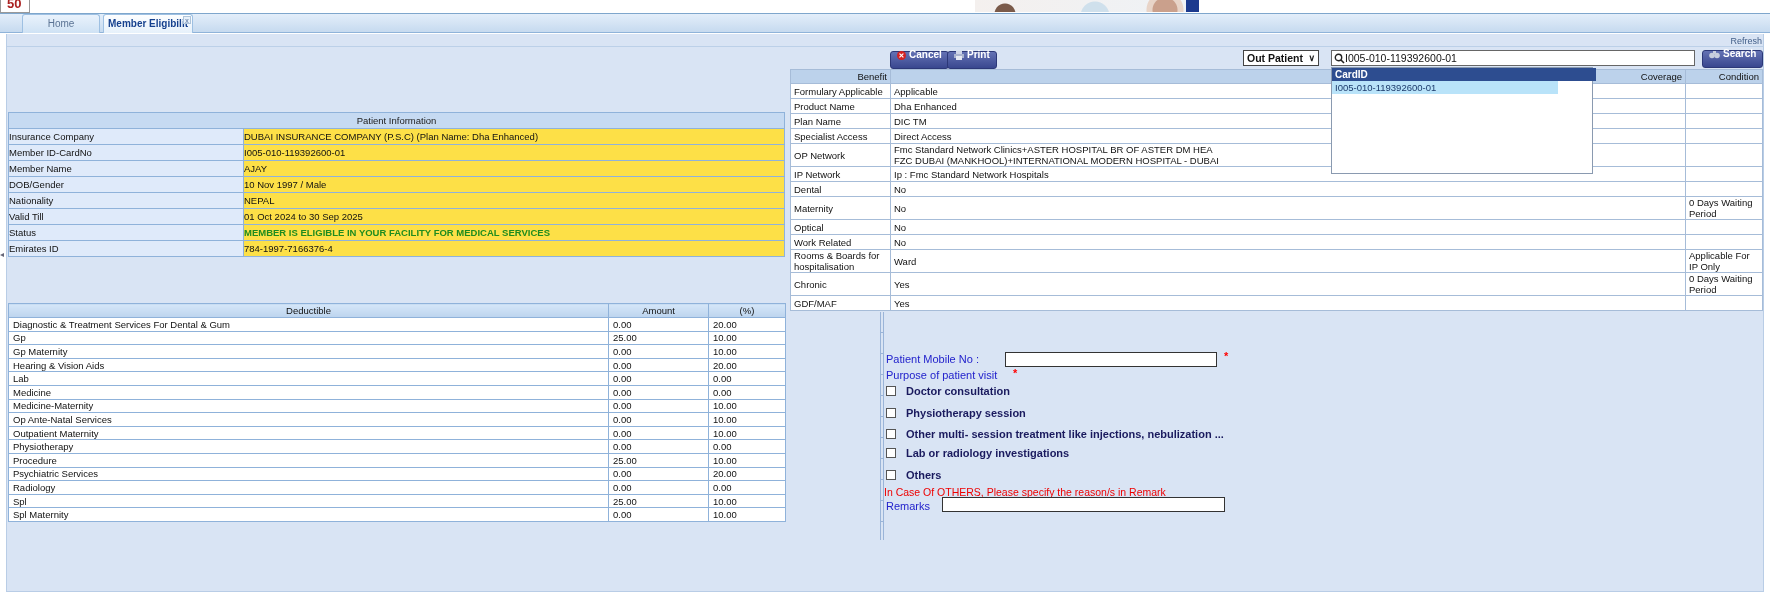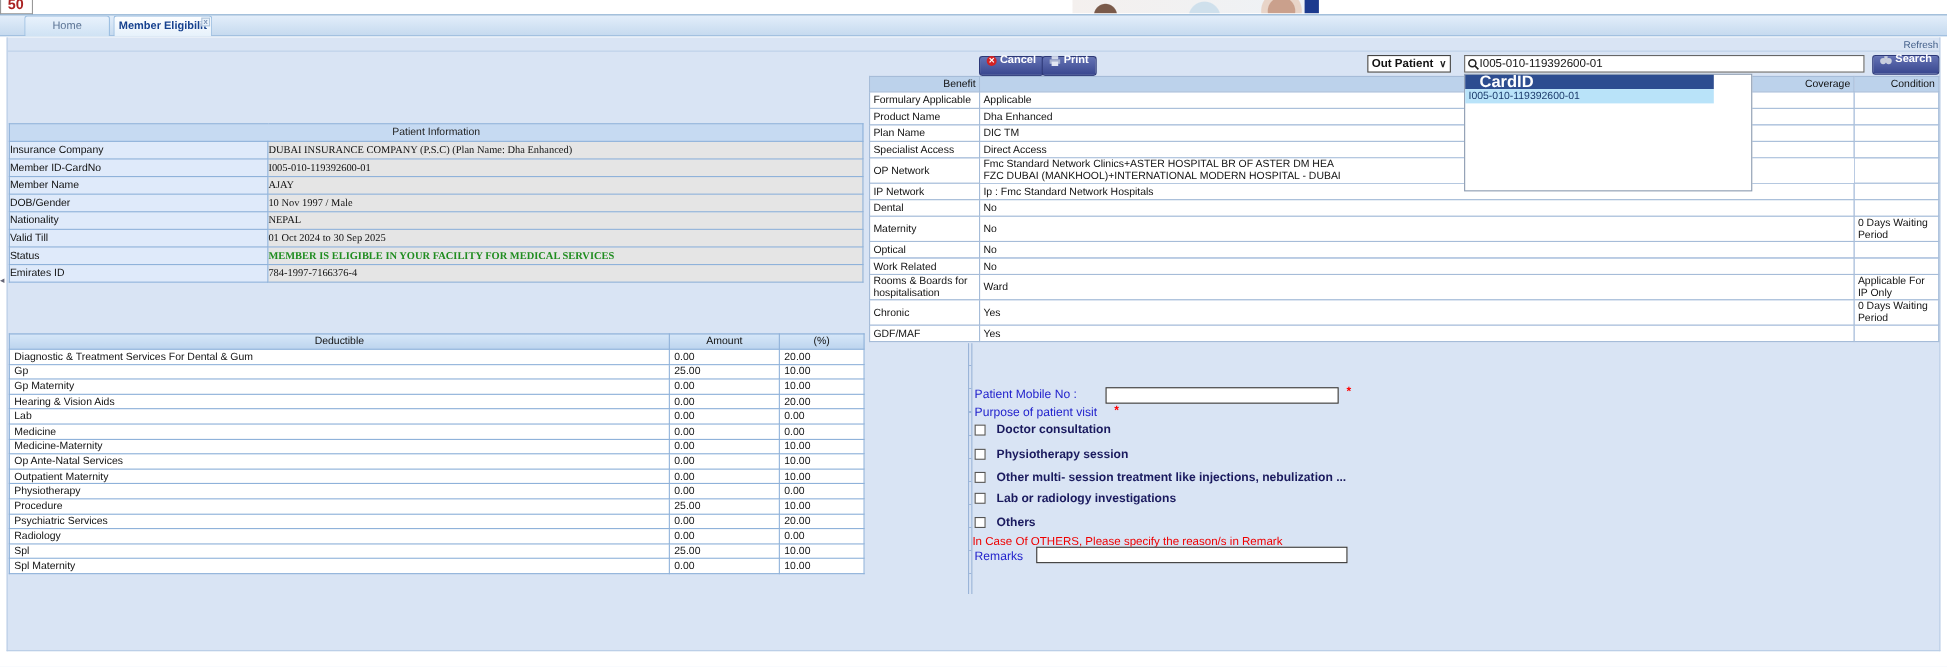--- a/index.html
+++ b/index.html
@@ -52,43 +52,43 @@
   #visittype-select .chev { font-size:9px; font-weight:bold; color:#222; }
 
   #search-box { left:1331px; top:50px; width:364px; height:16px; background:#fff; border:1px solid #666;
                 display:flex; align-items:center; padding:0 2px; z-index:55; }
   #search-input { border:none; outline:none; width:330px; font-size:10.5px; color:#111;
                   font-family:"Liberation Sans",sans-serif; background:transparent; }
 
   
   #card-dropdown { left:1331px; top:67px; width:262px; height:107px; background:#fff;
                    border:1px solid #8a9ab0; z-index:50; }
-  #card-dropdown .dd-header { width:226px; height:13px; background:#2d4d90; color:#fff;
-                   font-weight:bold; font-size:15px; line-height:13px; padding-left:13px; }
+  #card-dropdown .dd-header { width:264px; height:13px; background:#2d4d90; color:#fff;
+                   font-weight:bold; font-size:10px; line-height:13px; padding-left:3px; }
   #card-dropdown .dd-item { width:226px; height:13px; background:#b9e3f9; color:#1b3a6b;
                    font-size:9.5px; line-height:13px; padding-left:3px; cursor:pointer; }
 
   
   #benefit-wrap { left:790px; top:69px; width:972px; z-index:1; }
   table { border-collapse:collapse; table-layout:fixed; width:100%; }
   #benefit-table td, #benefit-table th { border:1px solid #a6bcd8; font-size:9.5px; color:#111;
         background:#fff; padding:0 3px; text-align:left; overflow:hidden; vertical-align:middle; }
   #benefit-table th { background:#bcd2eb; font-weight:normal; height:14px;text-align:right; }
   #benefit-table tr.std  td { height:15px; }
   #benefit-table tr.tall td { height:23px; }
   #op-cell { position:relative; }
   #op-l2 { white-space:nowrap; }
   #op-right-frag { position:absolute; left:583px; top:2px; z-index:60; background:transparent; white-space:nowrap; }
 
   
   #patient-wrap { left:8px; top:112px; width:777px; }
   #patient-table td { border:1px solid #8fb2da; font-size:9.5px; height:16px; padding:0 0; }
   #patient-table .cap { background:#c6daf2; text-align:center; color:#222; }
   #patient-table .lbl { background:#dfeafa; width:235px; color:#111; }
-  #patient-table .val { background:#e5e5e5; color:#111;font-family:Liberation Serif, serif; }
+  #patient-table .val { background:#fde047; color:#111; }
   #patient-table .green { color:#1f8c1f; font-weight:bold; }
 
   
   #deduct-wrap { left:8px; top:303px; width:777px; }
   #deduct-table th { border:1px solid #8fb2da; background:linear-gradient(#d5e6f8,#bcd4ee);
                      font-weight:normal; font-size:9.5px; height:14px; text-align:center; padding:0 4px; color:#111; }
   #deduct-table td { border:1px solid #8fb2da; background:#fff; font-size:9.5px; height:13.6px;
                      padding:0 4px; color:#111; line-height:11px; }
 
   

